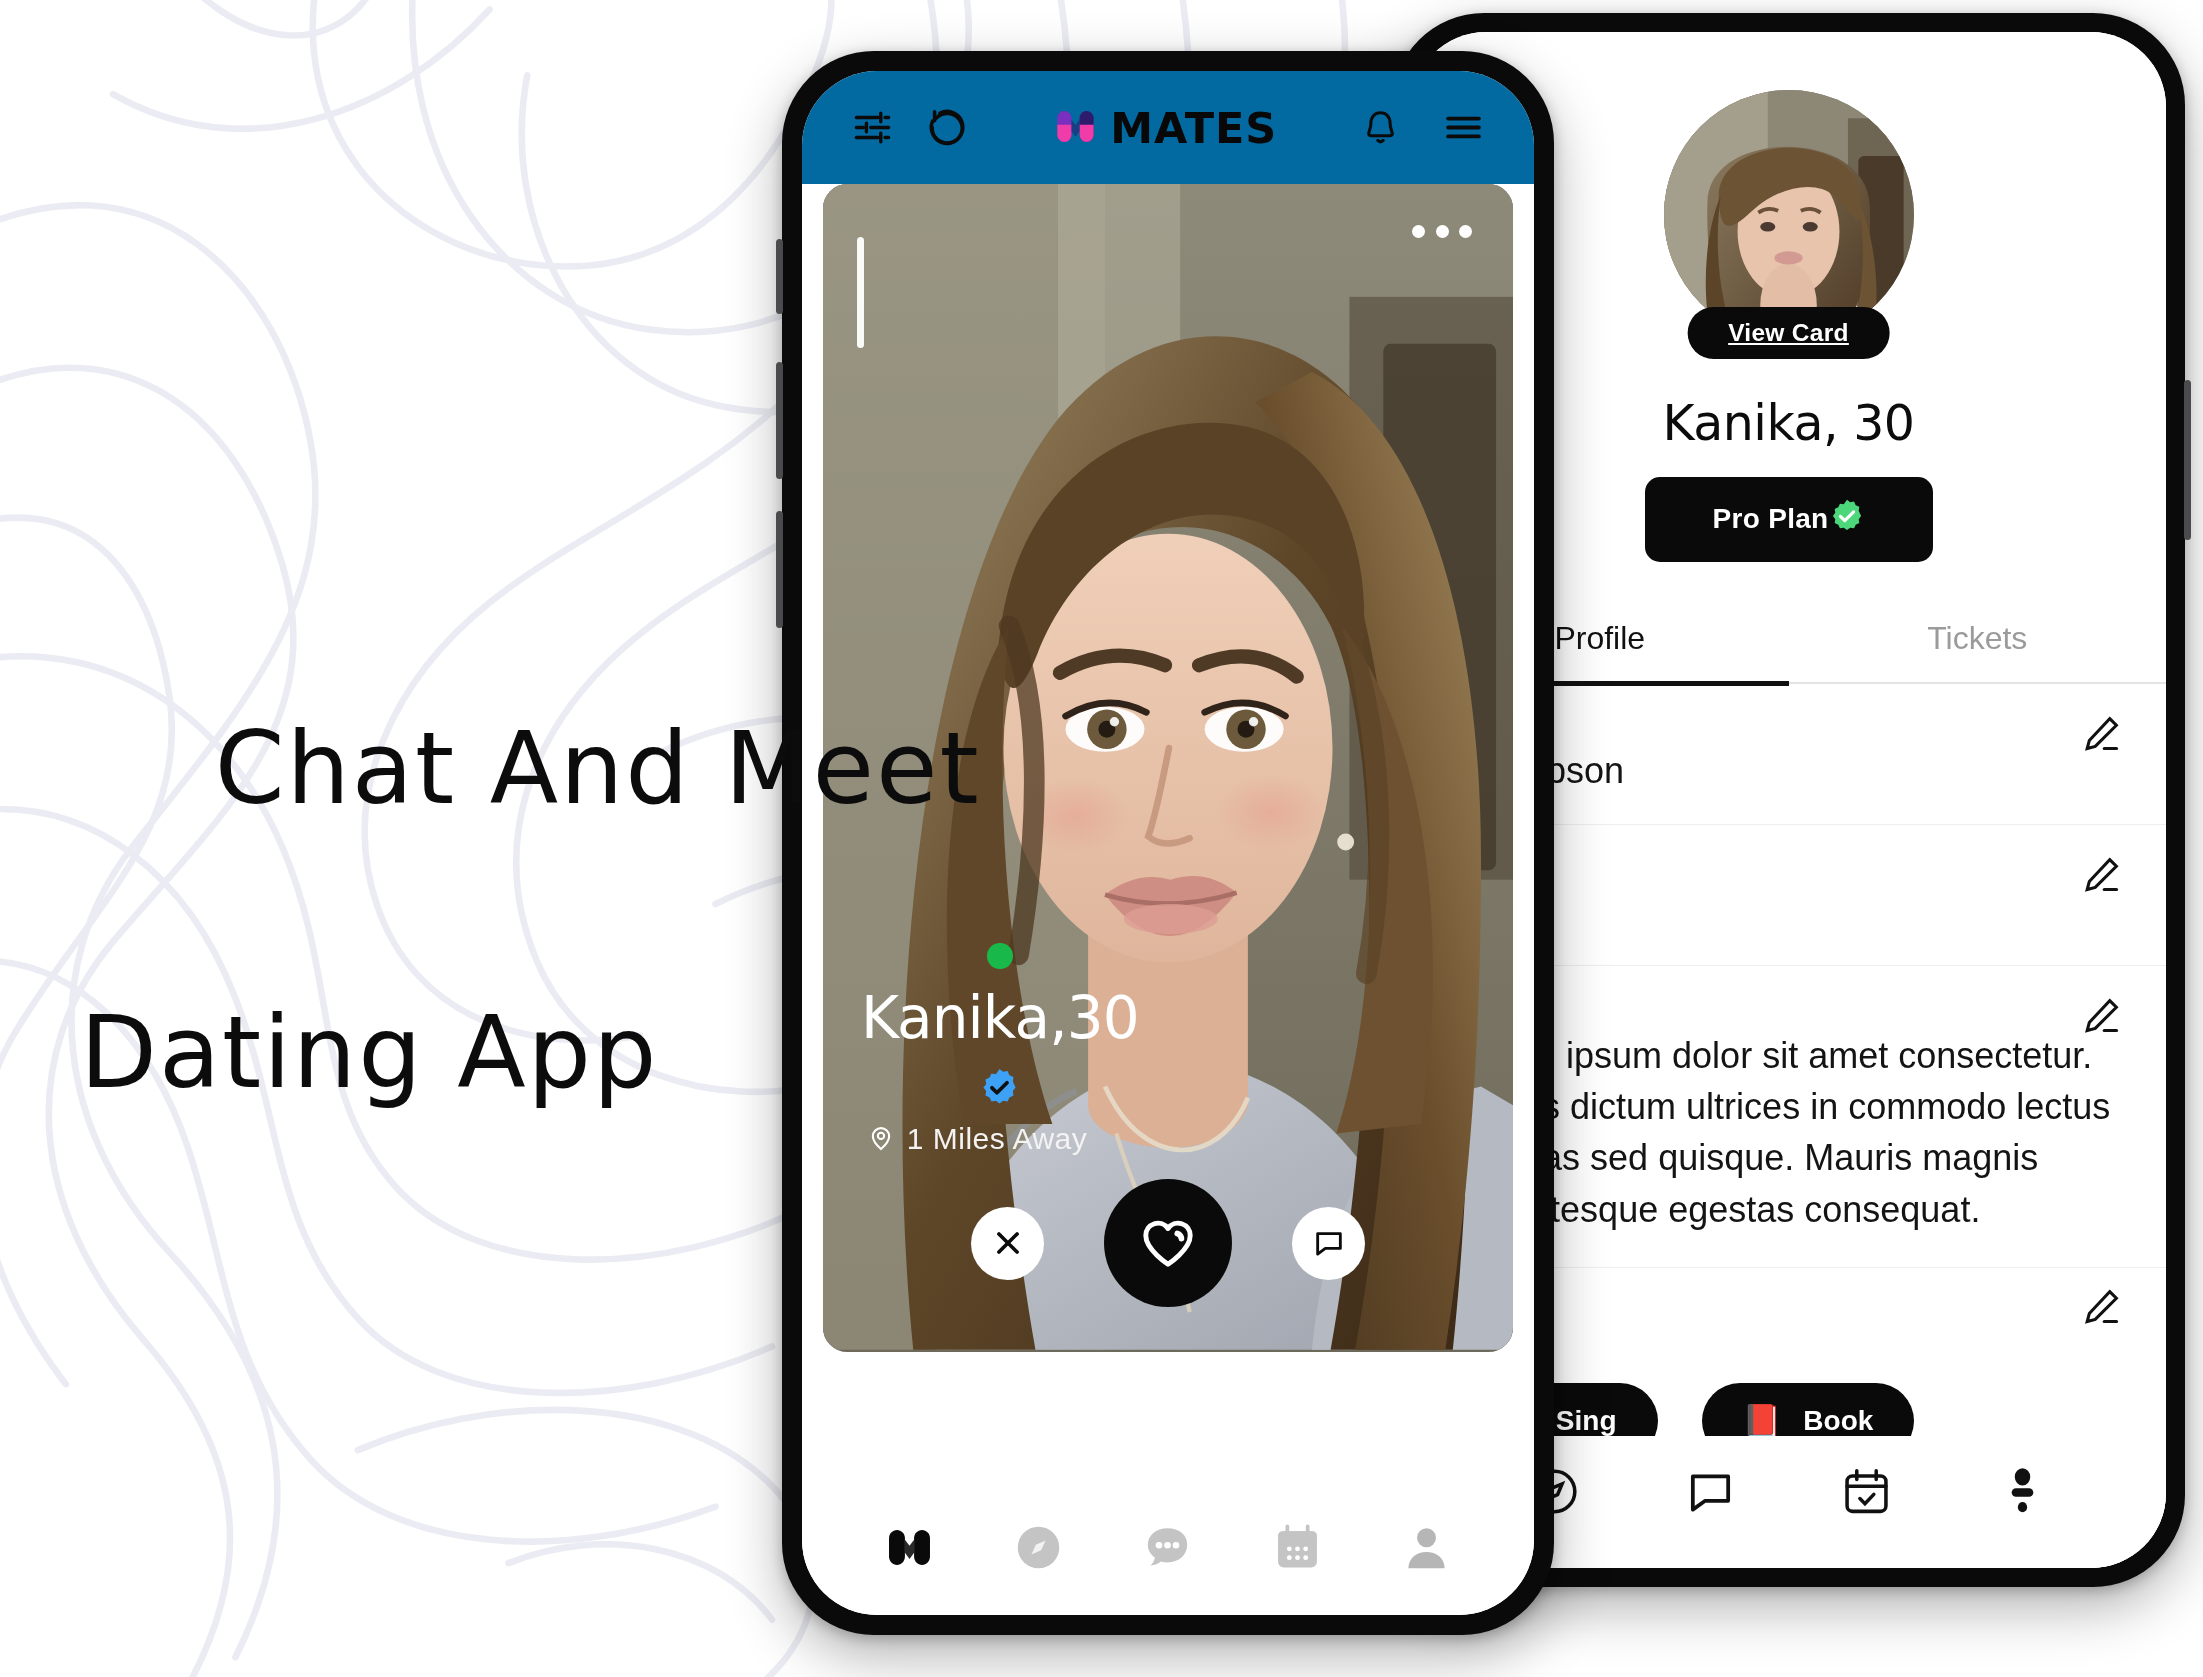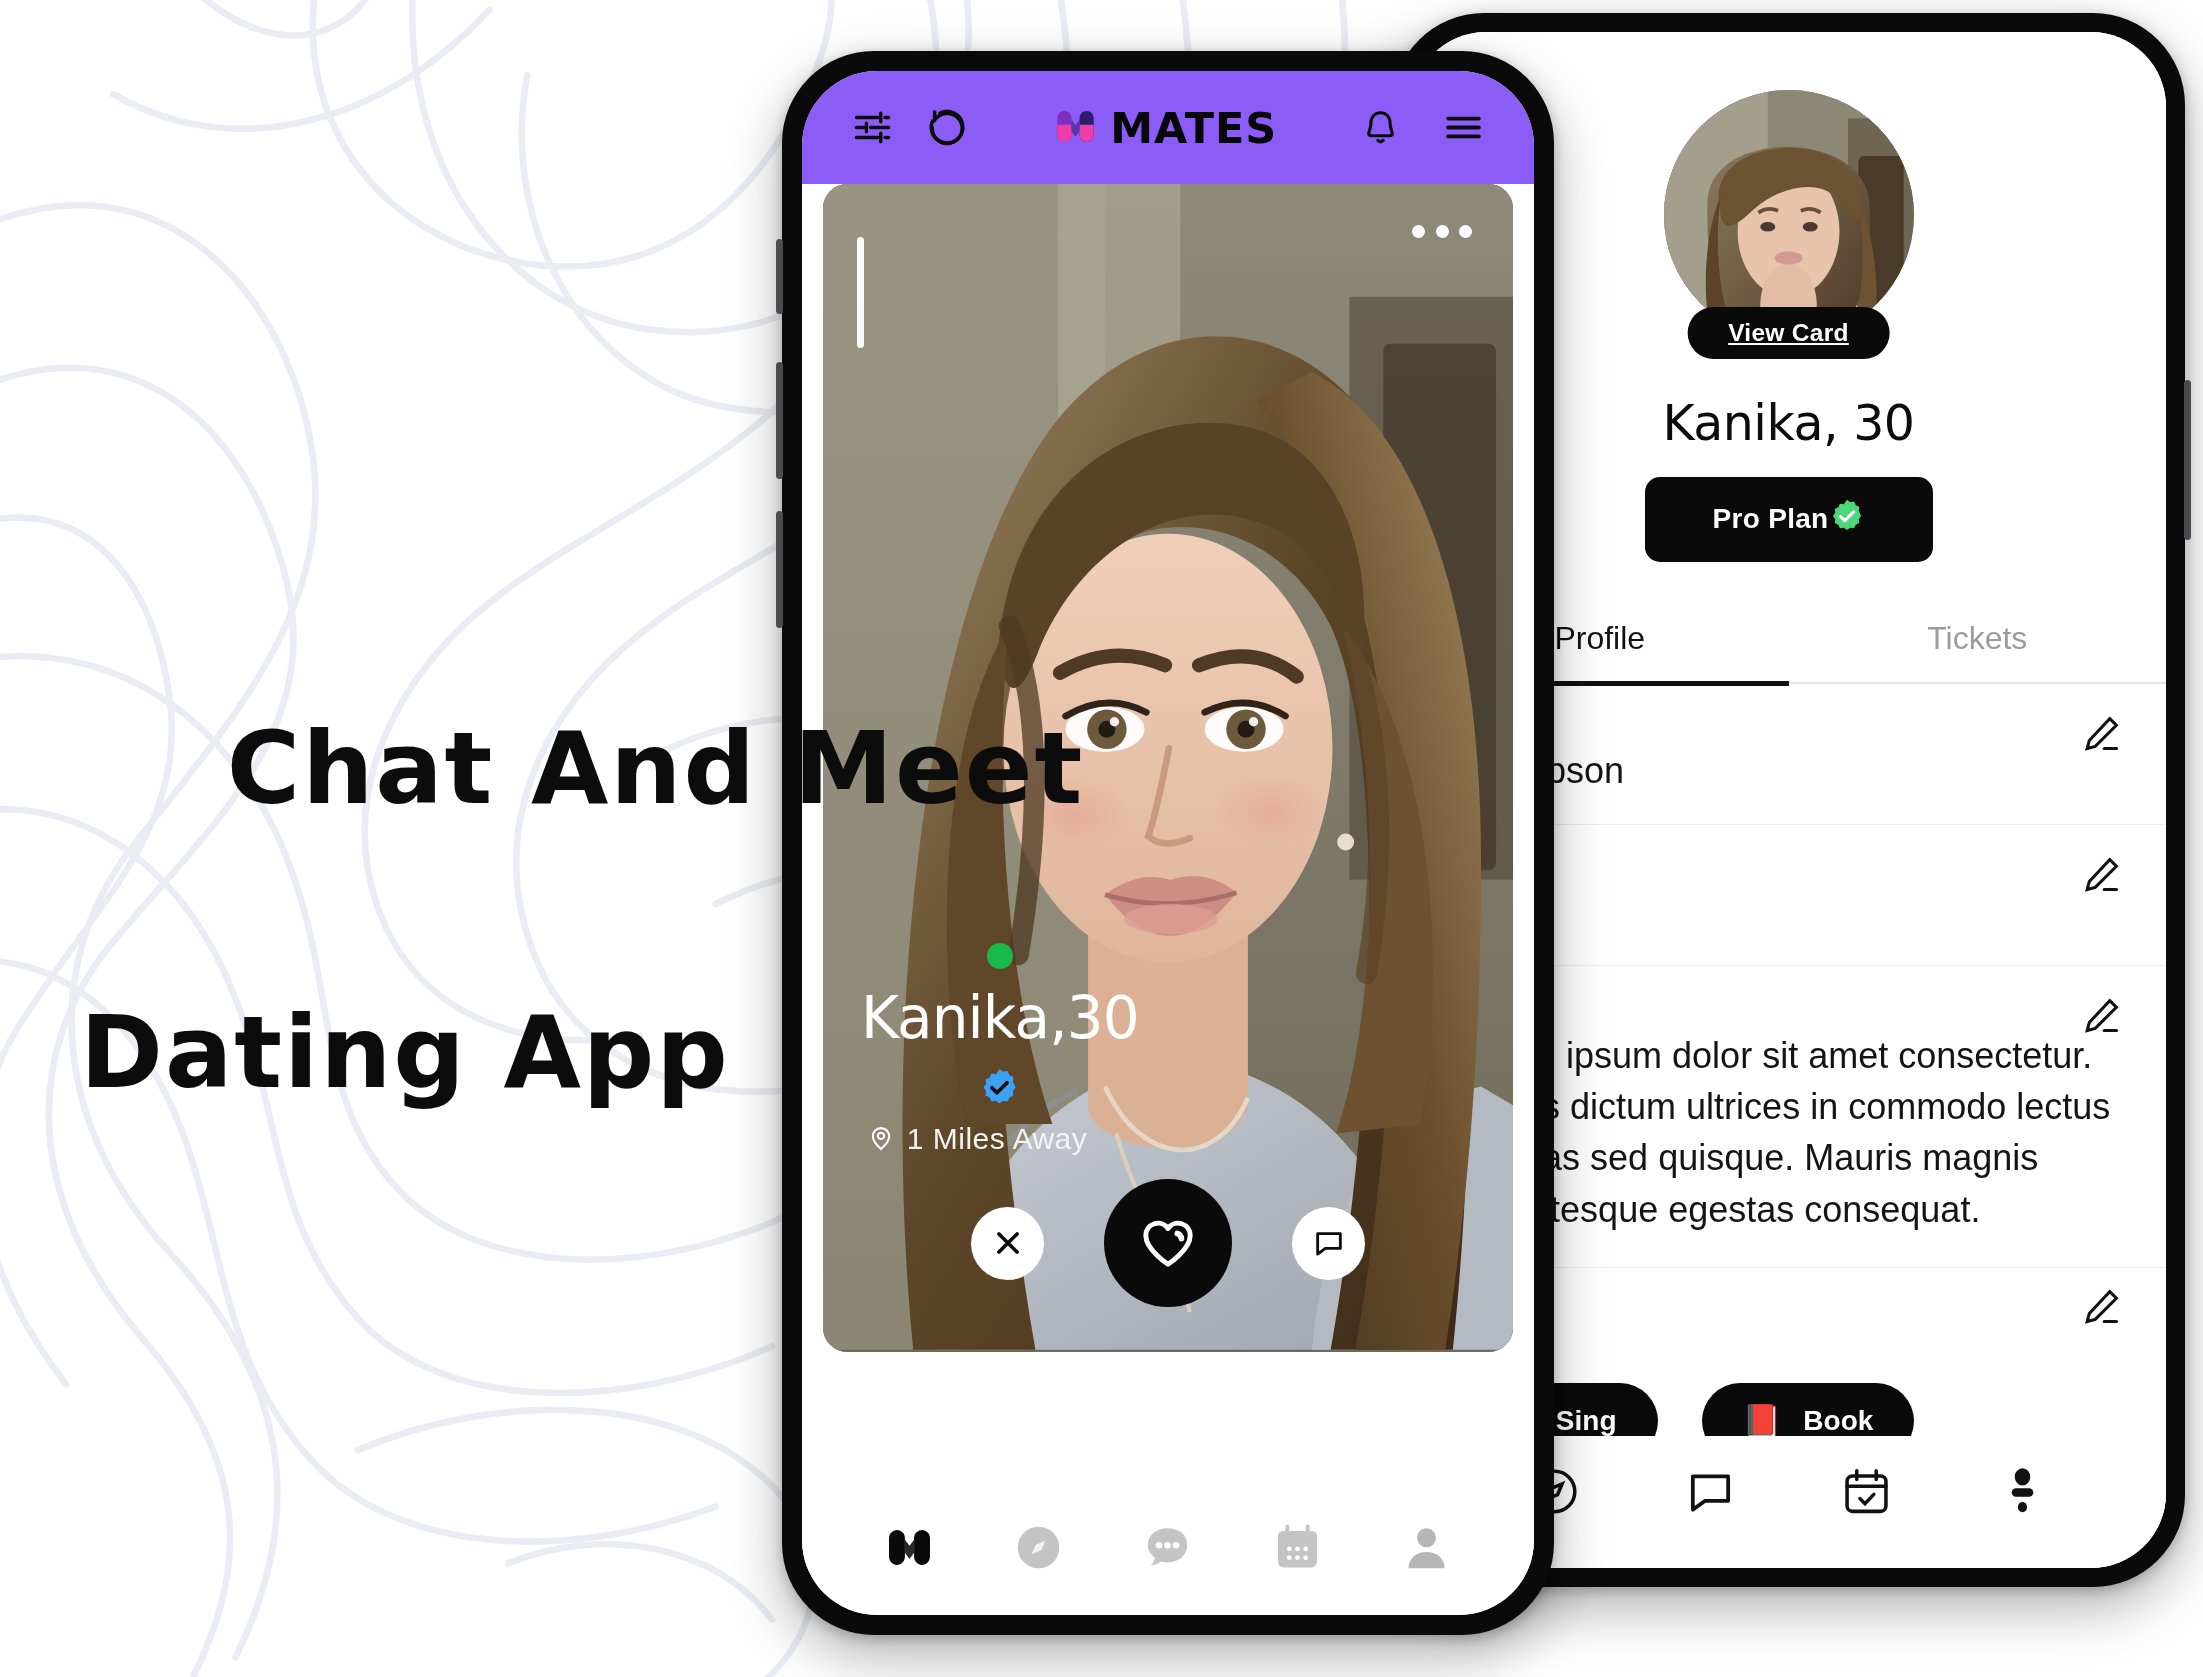--- a/index.html
+++ b/index.html
@@ -11,21 +11,21 @@
   }
   #stage { position: relative; width: 2203px; height: 1678px; background:#fff; overflow:hidden; }
 
   
   #topo { position:absolute; inset:0; width:2203px; height:1678px; z-index:0; }
 
   
   .headline {
     position:absolute; left:80px; top:556px; z-index:5;
     font-family:"DejaVu Sans", sans-serif;
-    font-weight:700;
+    font-weight:400;
     font-size:100px;
     line-height:1.42;
     letter-spacing:1.9px;
     color:#0c0c0c;
     white-space:pre;
   }
   .headline .l2 { display:block; }
 
   
   .phone {
@@ -48,21 +48,21 @@
   #phoneBack { left:1392px; top:13px; width:793px; height:1574px; z-index:2; }
   #phoneBack .screen { inset:19px; border-radius:75px; }
 
   
   #phoneFront { left:782px; top:51px; width:772px; height:1584px; z-index:4; }
   #phoneFront .screen { inset:20px; border-radius:75px; }
 
   
   .app-header {
     position:relative; height:113px; display:flex; align-items:center;
-    padding:0 43px; gap:0; background:#8b5cf6;
+    padding:0 43px; gap:0; background:#0369a1;
   }
   .hdr-ic { width:55px; height:55px; display:flex; align-items:center; justify-content:center; }
   .brand { flex:1; display:flex; align-items:center; justify-content:center; gap:11.3px; }
   .brand-word {
     font-family:"DejaVu Sans", sans-serif; font-weight:700; font-size:43px;
     letter-spacing:0.9px; color:#080808;
   }
   .hdr-right { display:flex; align-items:center; gap:28px; }
 
   .card-wrap { position:relative; padding:0 21px; }

